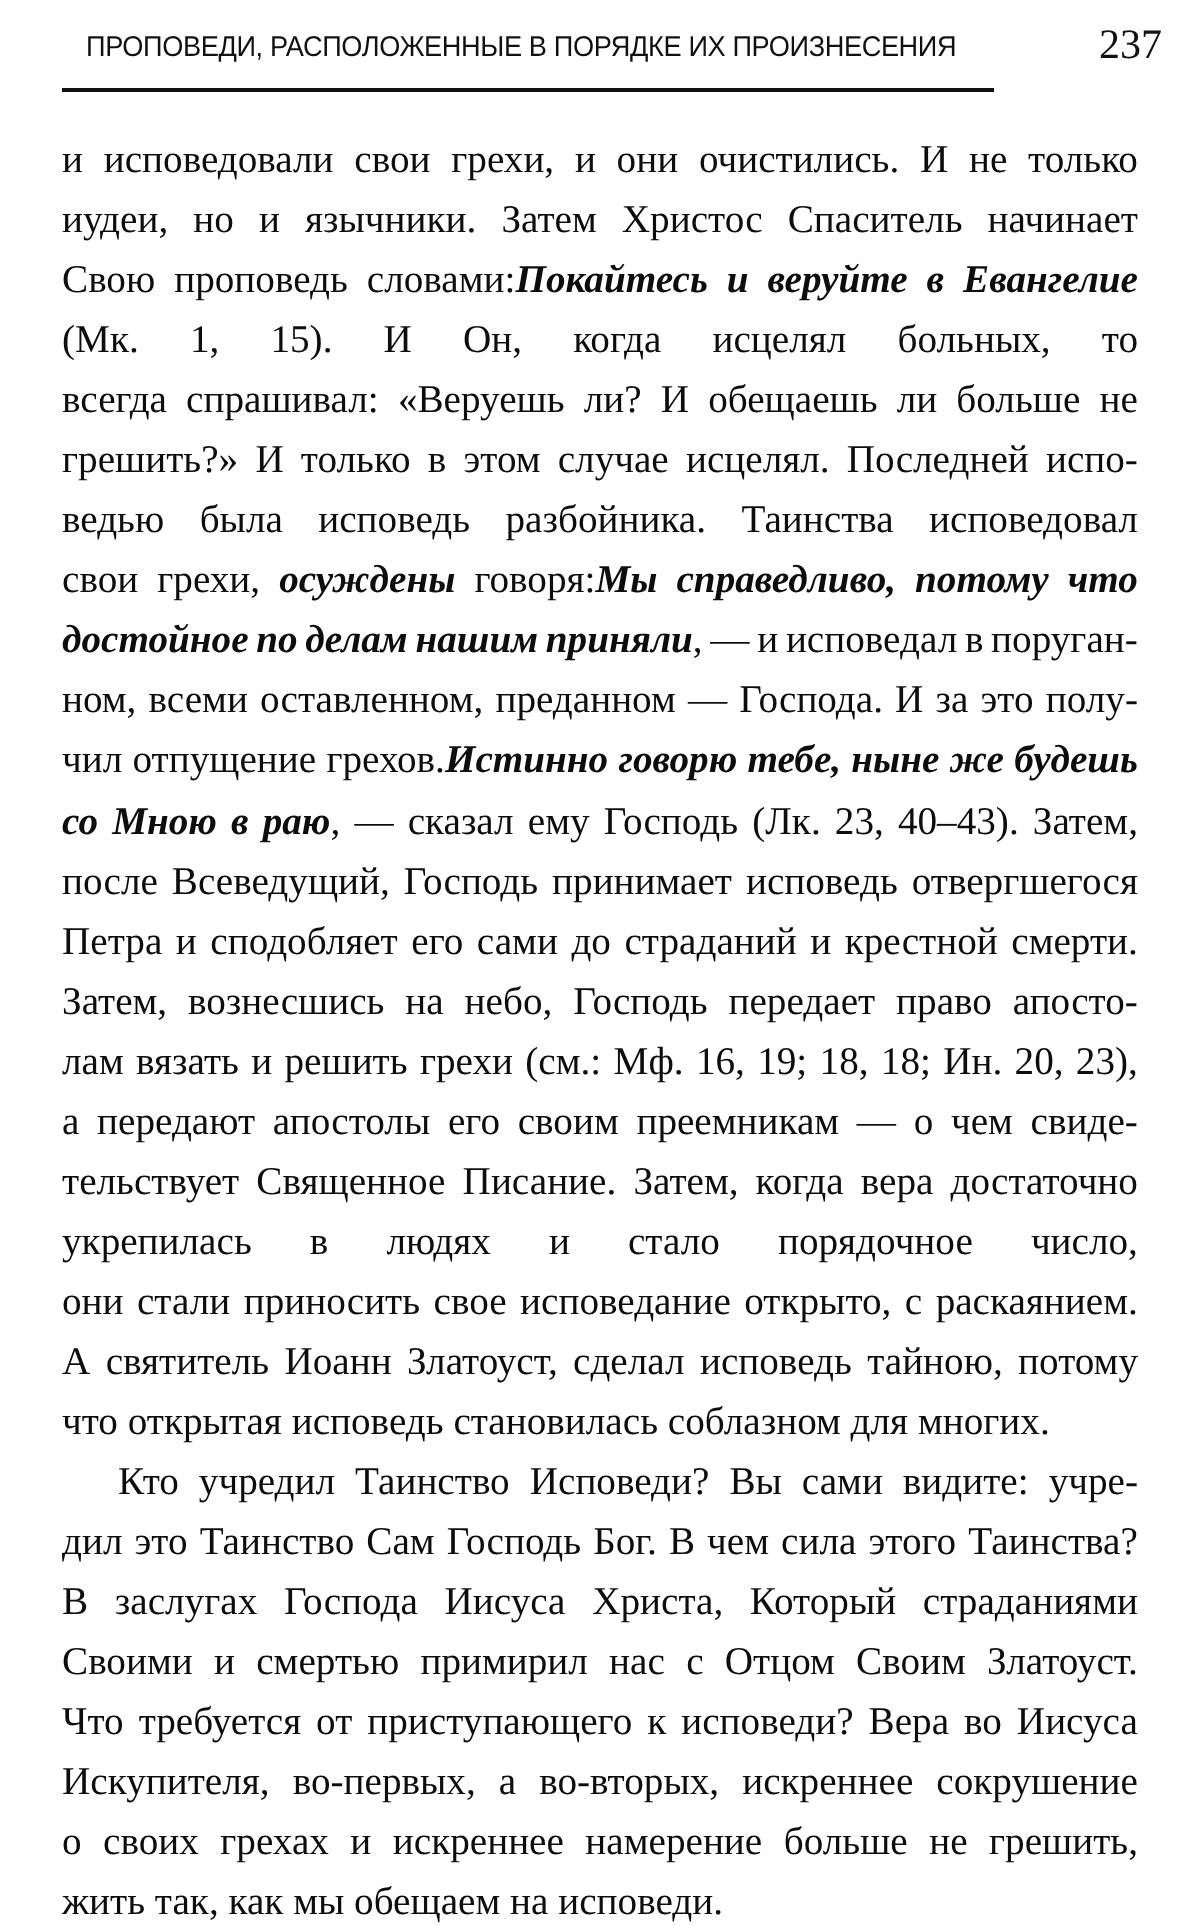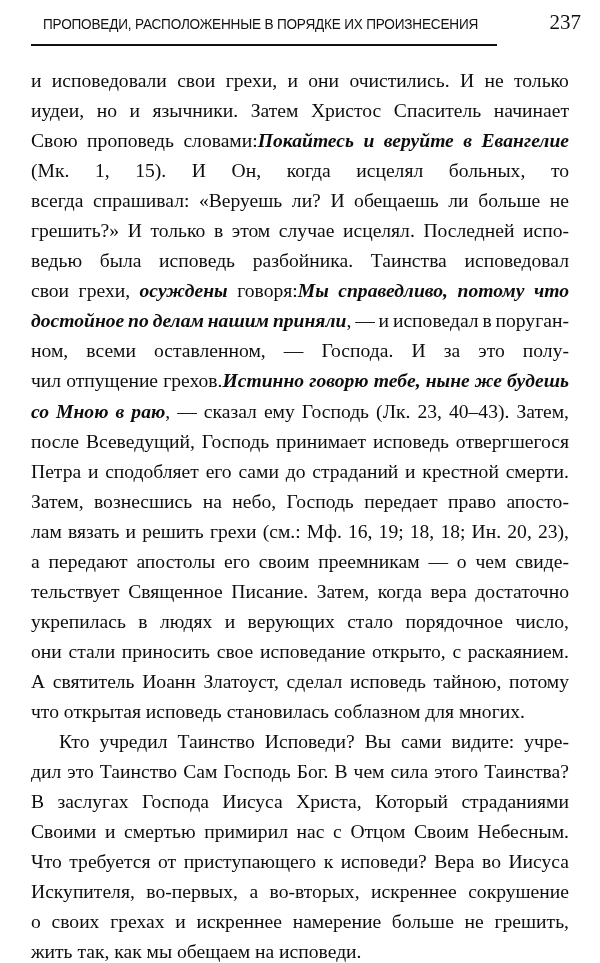--- a/index.html
+++ b/index.html
@@ -184,20 +184,21 @@
         <span><span>—</span></span>
         <span><span>и</span></span>
         <span><span>исповедал</span></span>
         <span><span>в</span></span>
         <span><span>поруган-</span></span>
       </div>
       <div class="ln j">
         <span><span>ном,</span></span>
         <span><span>всеми</span></span>
         <span><span>оставленном,</span></span>
+        <span><span>преданном</span></span>
         <span><span>—</span></span>
         <span><span>Господа.</span></span>
         <span><span>И</span></span>
         <span><span>за</span></span>
         <span><span>это</span></span>
         <span><span>полу-</span></span>
       </div>
       <div class="ln j">
         <span><span>чил</span></span>
         <span><span>отпущение</span></span>
@@ -287,21 +288,20 @@
         <span><span>Затем,</span></span>
         <span><span>когда</span></span>
         <span><span>вера</span></span>
         <span><span>достаточно</span></span>
       </div>
       <div class="ln j">
         <span><span>укрепилась</span></span>
         <span><span>в</span></span>
         <span><span>людях</span></span>
         <span><span>и</span></span>
-        <span><span>верующих</span></span>
         <span><span>стало</span></span>
         <span><span>порядочное</span></span>
         <span><span>число,</span></span>
       </div>
       <div class="ln j">
         <span><span>они</span></span>
         <span><span>стали</span></span>
         <span><span>приносить</span></span>
         <span><span>свое</span></span>
         <span><span>исповедание</span></span>
@@ -354,21 +354,21 @@
       </div>
       <div class="ln j">
         <span><span>Своими</span></span>
         <span><span>и</span></span>
         <span><span>смертью</span></span>
         <span><span>примирил</span></span>
         <span><span>нас</span></span>
         <span><span>с</span></span>
         <span><span>Отцом</span></span>
         <span><span>Своим</span></span>
-        <span><span>Небесным.</span></span>
+        <span><span>Златоуст.</span></span>
       </div>
       <div class="ln j">
         <span><span>Что</span></span>
         <span><span>требуется</span></span>
         <span><span>от</span></span>
         <span><span>приступающего</span></span>
         <span><span>к</span></span>
         <span><span>исповеди?</span></span>
         <span><span>Вера</span></span>
         <span><span>во</span></span>

